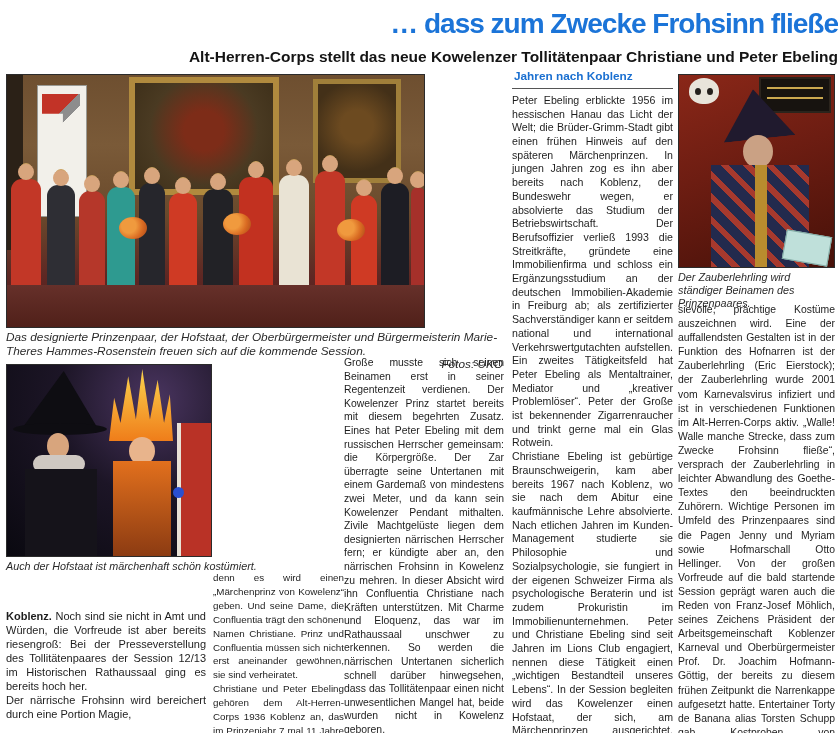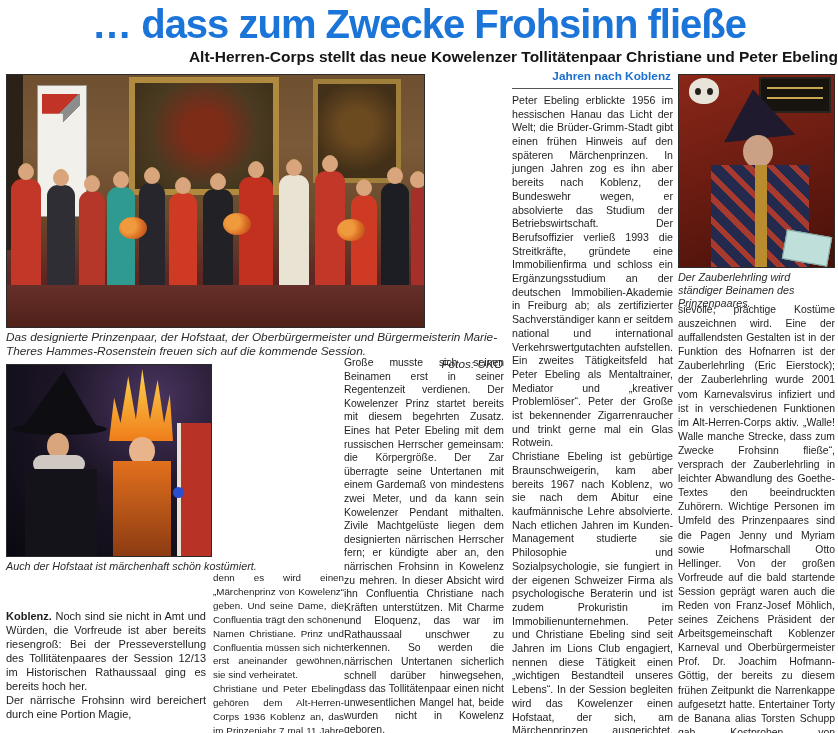--- a/index.html
+++ b/index.html
@@ -1,22 +1,22 @@
 <!DOCTYPE html>
 <html style="--headline-blue: #1b74d8; --crosshead-blue: #1a6fd0; --body-text: #1d1d1d; --caption-text: #2a2a2a; --rule: #555555;"><head>
 <meta charset="utf-8">
 <style>
   html,body { margin:0; padding:0; background:#ffffff; }
   .page {
     position:relative; width:838px; height:733px; background:#fff;
     overflow:hidden; font-family:"Liberation Sans", sans-serif; color:var(--body-text);
   }
   .headline {
-    position:absolute; top:0px; left:0; right:0; text-align:center;
-    font-size:40px; font-weight:bold; letter-spacing:-1px; color:var(--headline-blue);
+    position:absolute; top:0px; left:0; right:0; text-align:right;
+    font-size:28px; font-weight:bold; letter-spacing:-1px; color:var(--headline-blue);
     line-height:48px; margin:0;
   }
   .subheadline {
     position:absolute; top:48px; left:0; right:0; text-align:right;
     font-size:15.5px; font-weight:bold; color:#141414; margin:0;
   }
   .photo { position:absolute; overflow:hidden; border:1px solid #2b2b2b; box-sizing:border-box; }
 
   
   #photo-main { left:6px; top:74px; width:419px; height:254px;
@@ -100,21 +100,21 @@
   
   .bodycol { position:absolute; text-align:justify; }
   .bodycol p { margin:0; }
   #col1 { left:6px;  top:609px; width:200px; font-size:11px;   line-height:14px; }
   #col2 { left:213px; top:571px; width:131px; font-size:9.8px;  line-height:13.9px; }
   #col3 { left:344px; top:356px; width:160px; font-size:10.4px; line-height:13.6px; }
   #col4 { left:512px; top:70px;  width:161px; font-size:10.6px; line-height:13.7px; }
   #col5 { left:678px; top:303px; width:157px; font-size:10.4px; line-height:14.1px; }
   .lead { font-weight:bold; }
   .crosshead {
-    color:var(--crosshead-blue); font-weight:bold; text-align:right; font-size:11.8px;
+    color:var(--crosshead-blue); font-weight:bold; text-align:left; font-size:11.8px;
     line-height:1.18; border-top:1px solid var(--rule); border-bottom:1px solid var(--rule);
     padding:4px 2px; margin:5px 0;
   }
   .crosshead.no-top { border-top:none; padding-top:0; margin-top:0; }
 </style>
 </head>
 <body>
 
 <div class="page">
 

